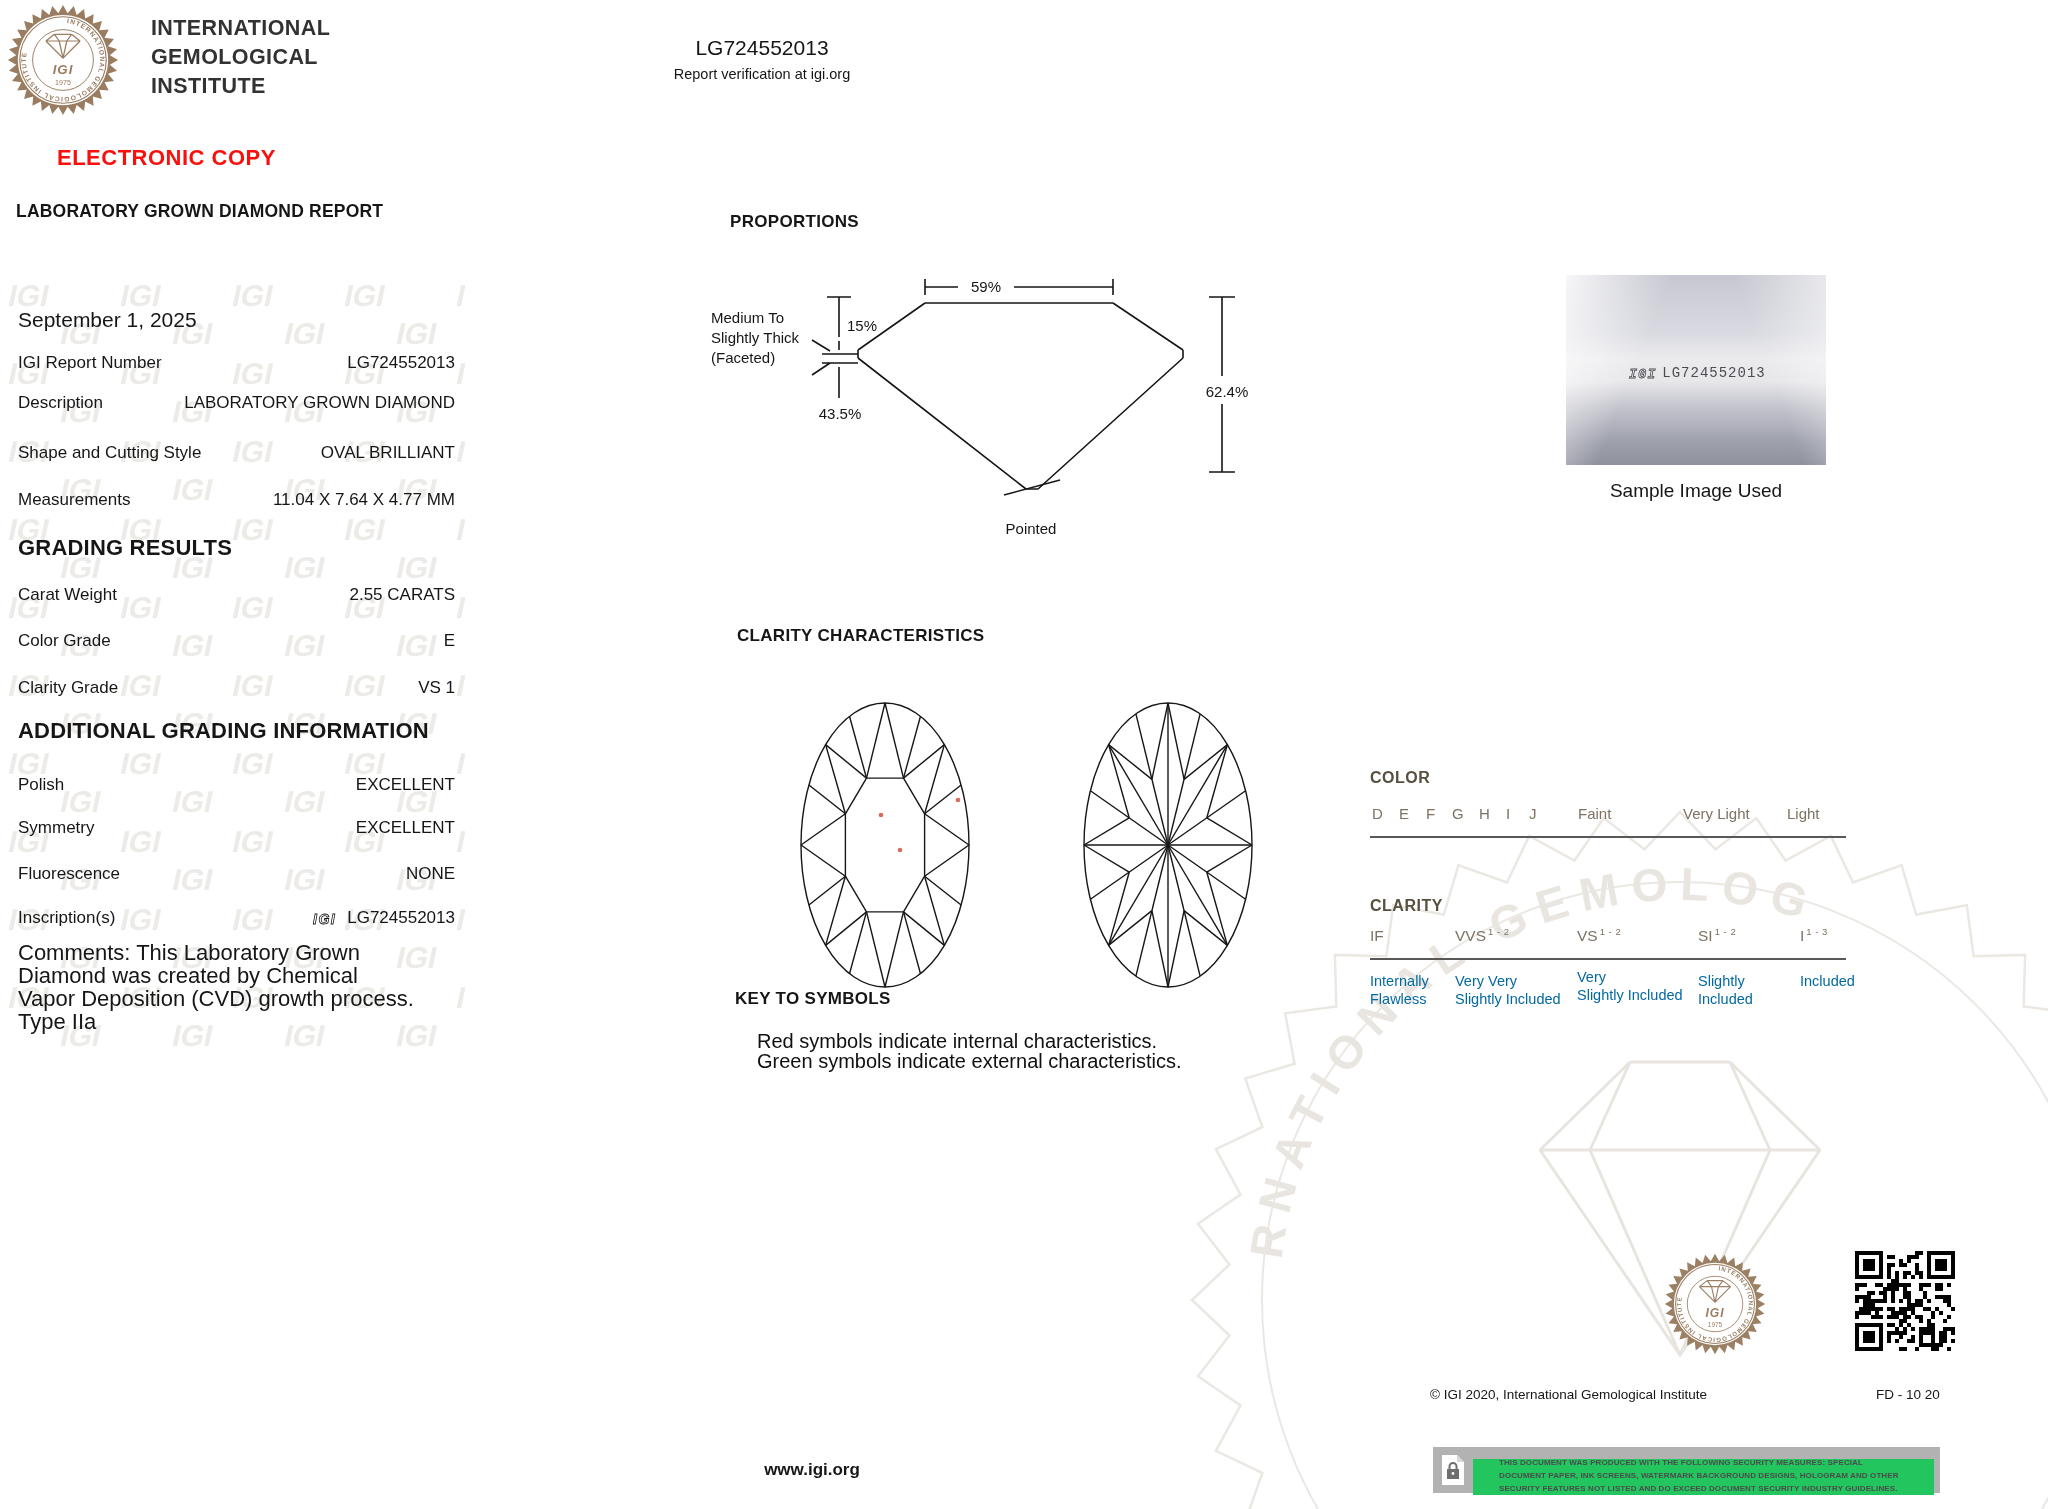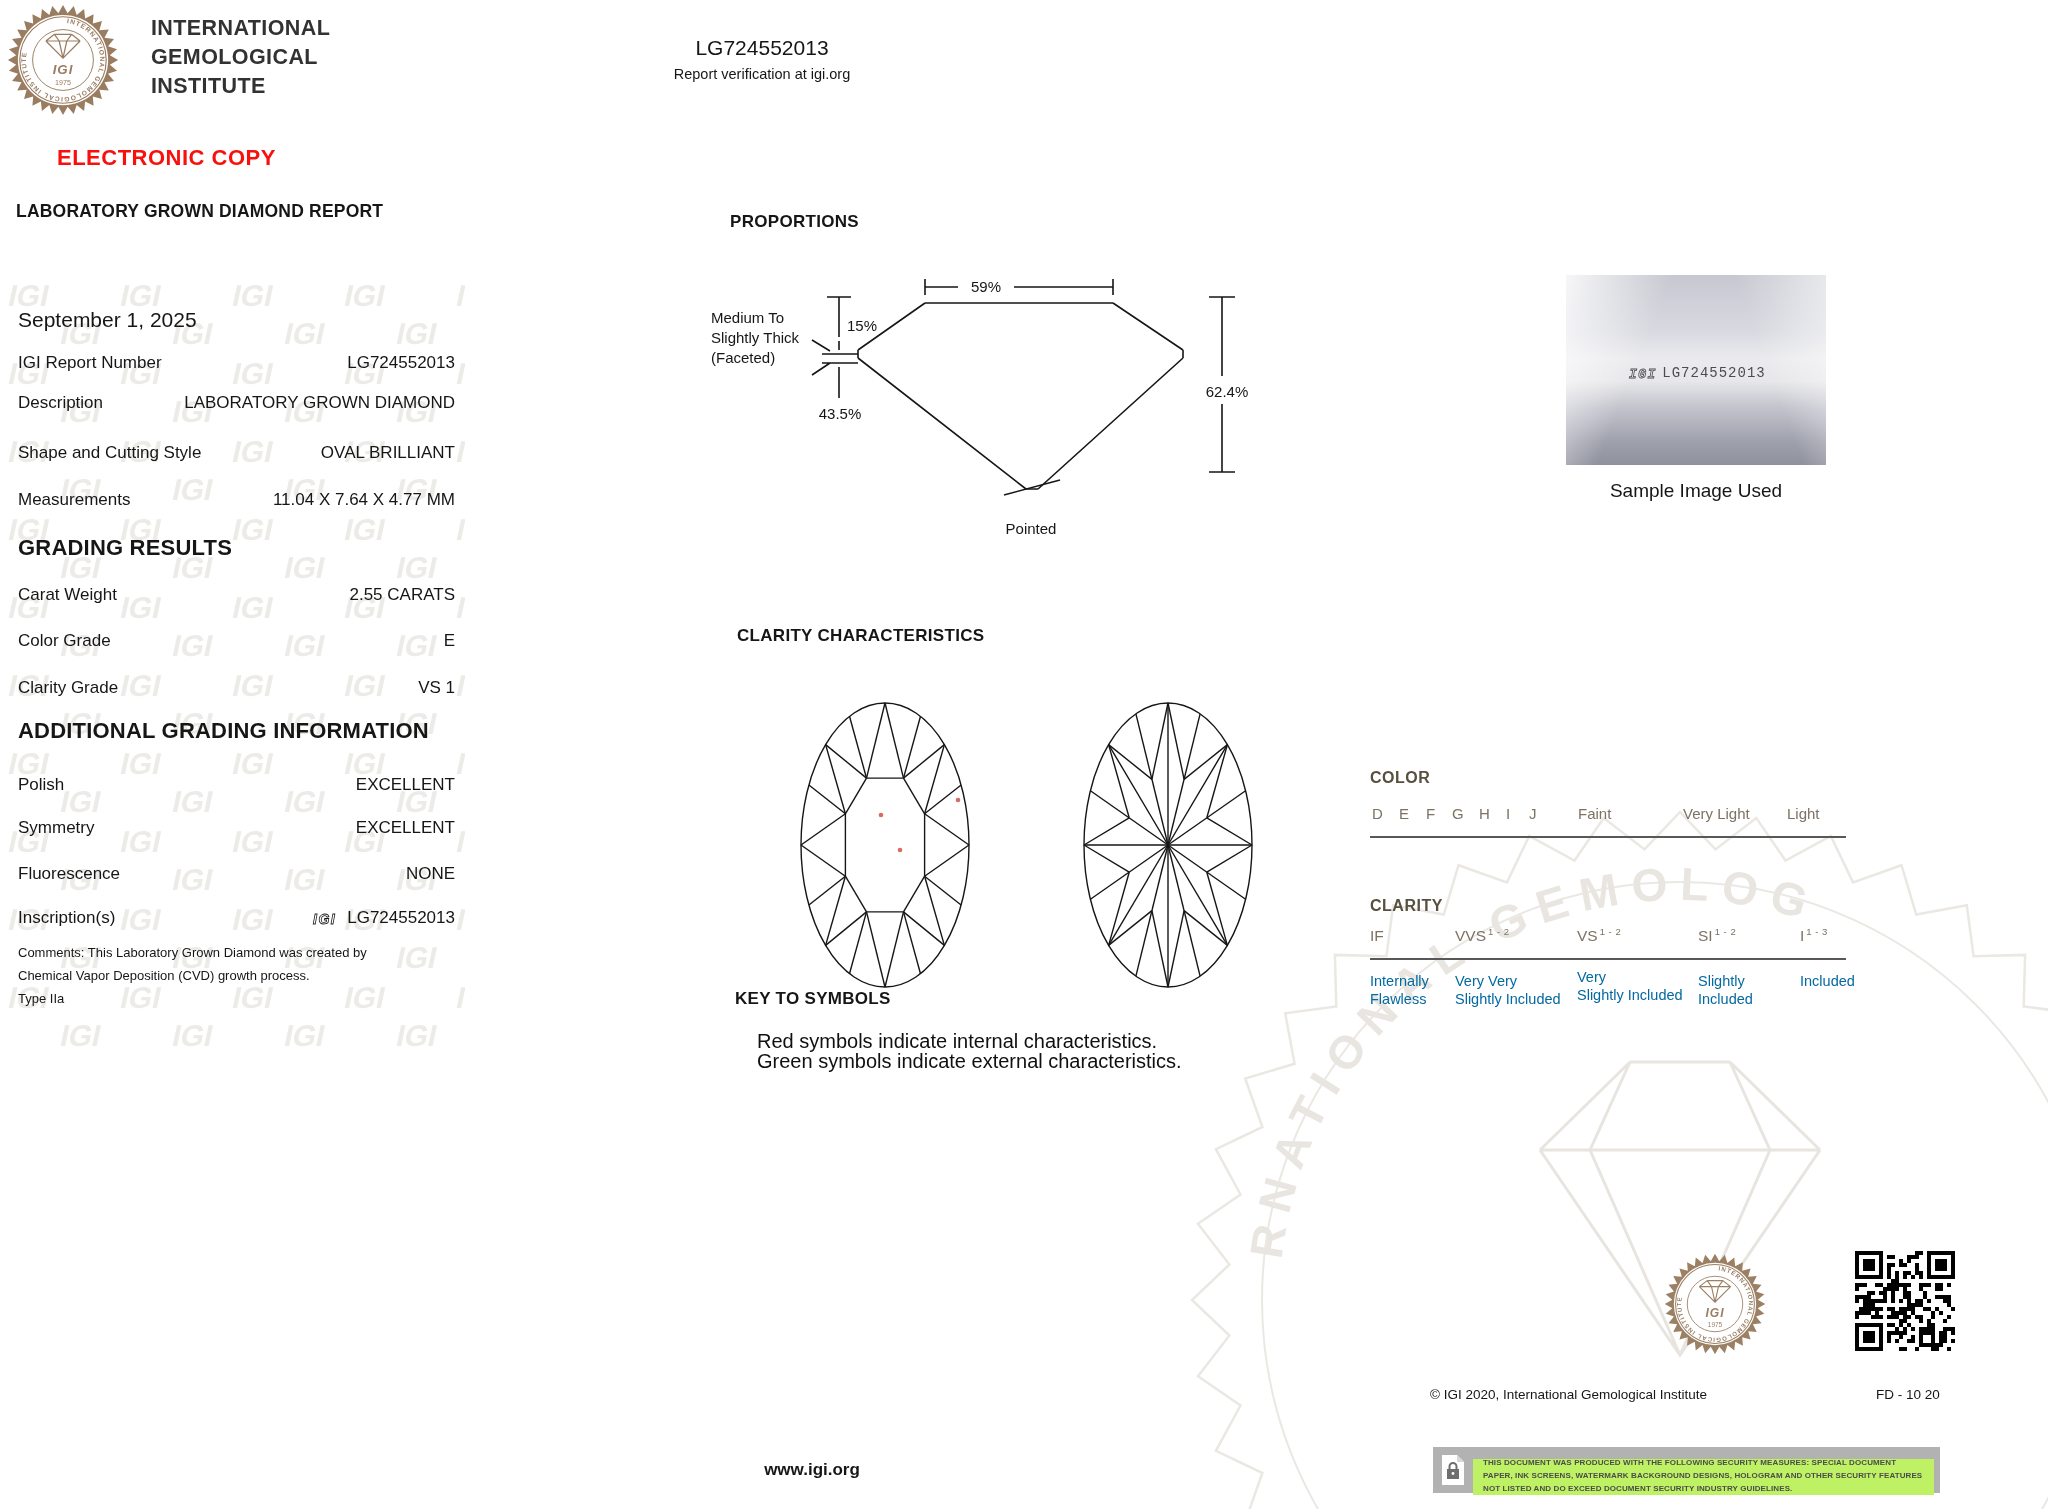--- a/index.html
+++ b/index.html
@@ -26,22 +26,22 @@
      display:flex;align-items:center;justify-content:center;
      background:
        linear-gradient(112deg, rgba(255,255,255,.85) 0%, rgba(255,255,255,0) 32%),
        linear-gradient(250deg, rgba(255,255,255,.6) 0%, rgba(255,255,255,0) 28%),
        linear-gradient(180deg,#c6c7d0 0%,#d9dae1 30%,#ebebee 44%,#e7e7ea 56%,#c2c3cc 70%,#9ea0ac 88%,#8f919d 100%);}
   .sample .insc{font-family:"Liberation Mono",monospace;font-size:14px;color:#4b4b52;
      letter-spacing:1px;display:flex;align-items:center;gap:6px;margin-top:6px;}
   .secbox{position:absolute;left:1433px;top:1447px;width:507px;height:46px;background:#b2b2b2;
      display:flex;align-items:center;z-index:2;}
   .secicon{flex:0 0 40px;height:46px;display:flex;align-items:center;justify-content:center;}
-  .sectext{background:#bef264;height:36px;margin:18px 6px 5px 0;flex:1;font-size:8px;font-weight:700;
-     color:#4c4c4c;display:flex;align-items:center;padding:0 10px;line-height:1.6;letter-spacing:.1px;}
+  .sectext{background:#22c55e;height:36px;margin:18px 6px 5px 0;flex:1;font-size:8px;font-weight:700;
+     color:#4c4c4c;display:flex;align-items:center;padding:0 26px;line-height:1.6;letter-spacing:.1px;}
 </style>
 </head>
 <body>
 
 <div class="page">
 
   <svg class="wm" style="left:0;top:272px" width="465" height="782">
     <defs>
       <pattern id="igipat" width="112" height="78" patternUnits="userSpaceOnUse">
         <text x="14" y="34" class="wmt" transform="skewX(-12)">IGI</text>
@@ -137,21 +137,21 @@
   <div class="lrow" style="top:908px">
     <span>Inscription(s)</span>
     <span class="val" style="display:flex;align-items:center;gap:6px;justify-content:flex-end;">
       <svg width="32" height="17" viewBox="0 0 32 17">
         <text x="4" y="14" font-size="14" font-style="italic" font-weight="700" fill="none" stroke="#161616" stroke-width="0.8" letter-spacing="1.5">IGI</text>
       </svg>
       <span>LG724552013</span>
     </span>
   </div>
 
-  <div class="abs" style="left:18px;top:941px;width:398px;font-size:13px;line-height:23px;">
+  <div class="abs" style="left:18px;top:941px;width:398px;font-size:22px;line-height:23px;">
     <div>Comments: This Laboratory Grown Diamond was created by Chemical Vapor Deposition (CVD) growth process.</div>
     <div>Type IIa</div>
   </div>
 
   <div class="chead" style="left:730px;top:212px;">PROPORTIONS</div>
   <svg class="abs pl" style="left:700px;top:258px" width="580" height="296" viewBox="700 258 580 296">
     <path d="M925,279 V295 M925,287 H958 M1014,287 H1113 M1113,279 V295"></path>
     <text x="986" y="292" text-anchor="middle">59%</text>
     <path d="M925,303 H1113 M925,303 L858,350 M1113,303 L1183,350 M858,350 V358 M1183,350 V358 M858,358 L1026,489 M1183,358 L1038,489 M1026,489 H1038"></path>
     <path d="M1004,495 L1060,480"></path>

